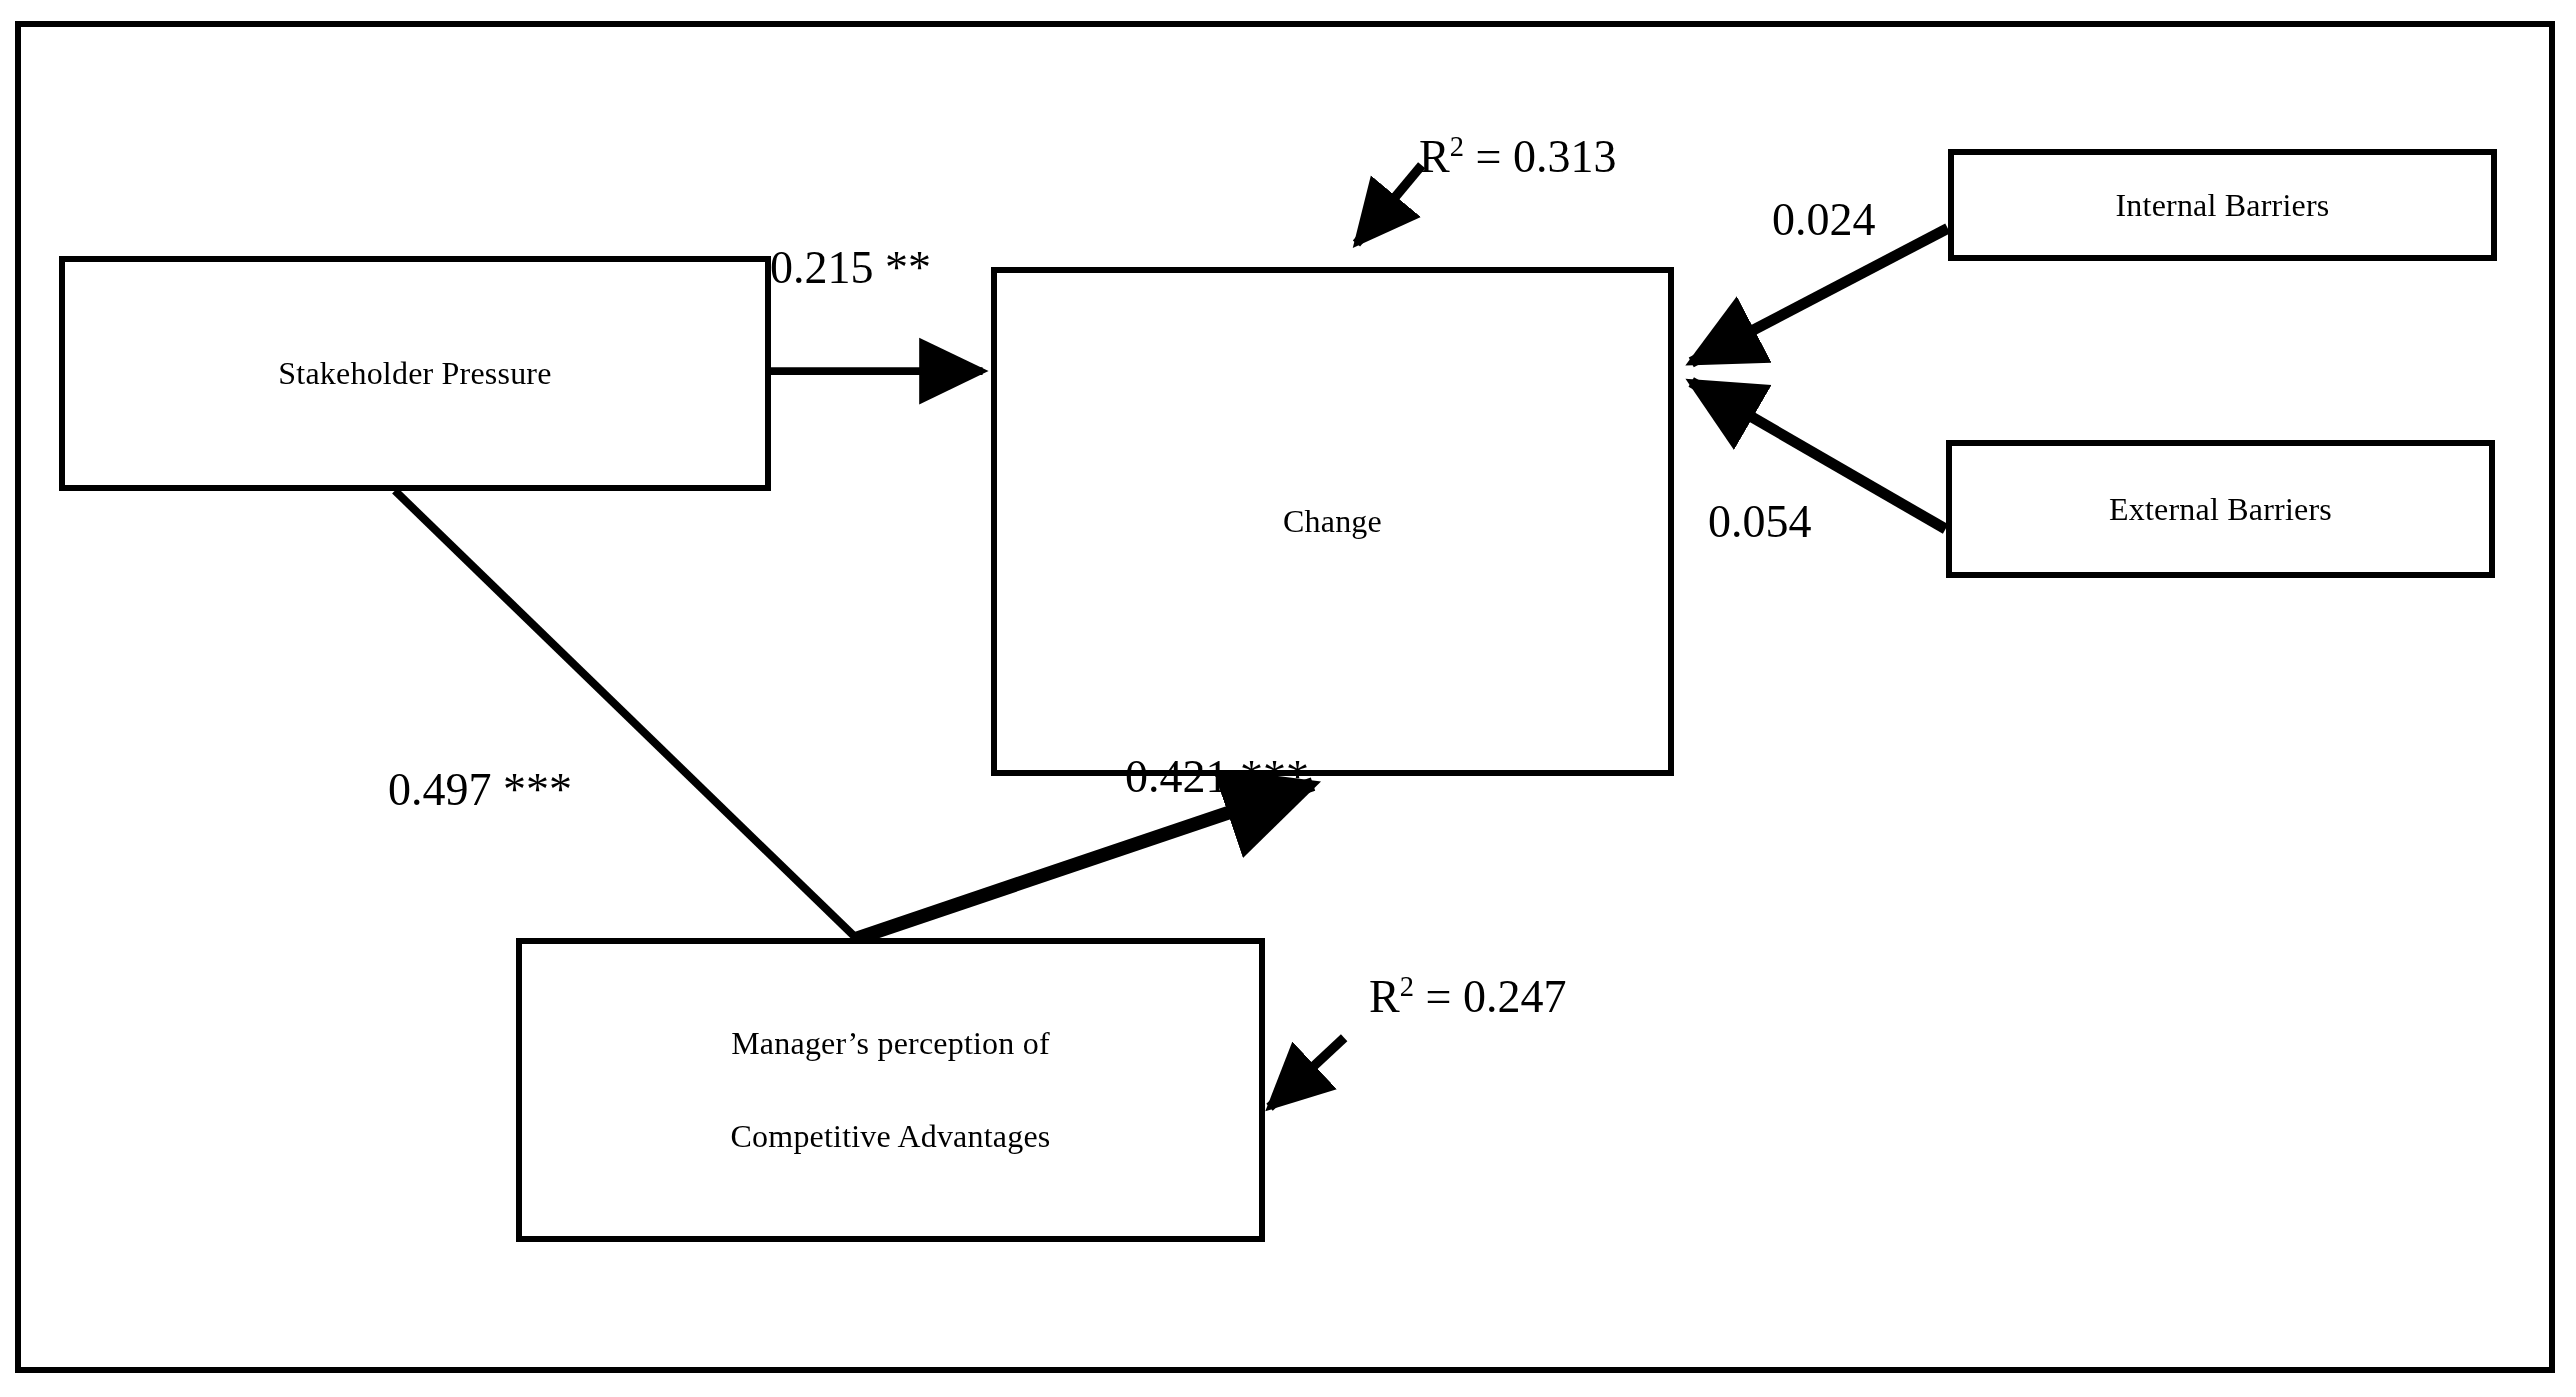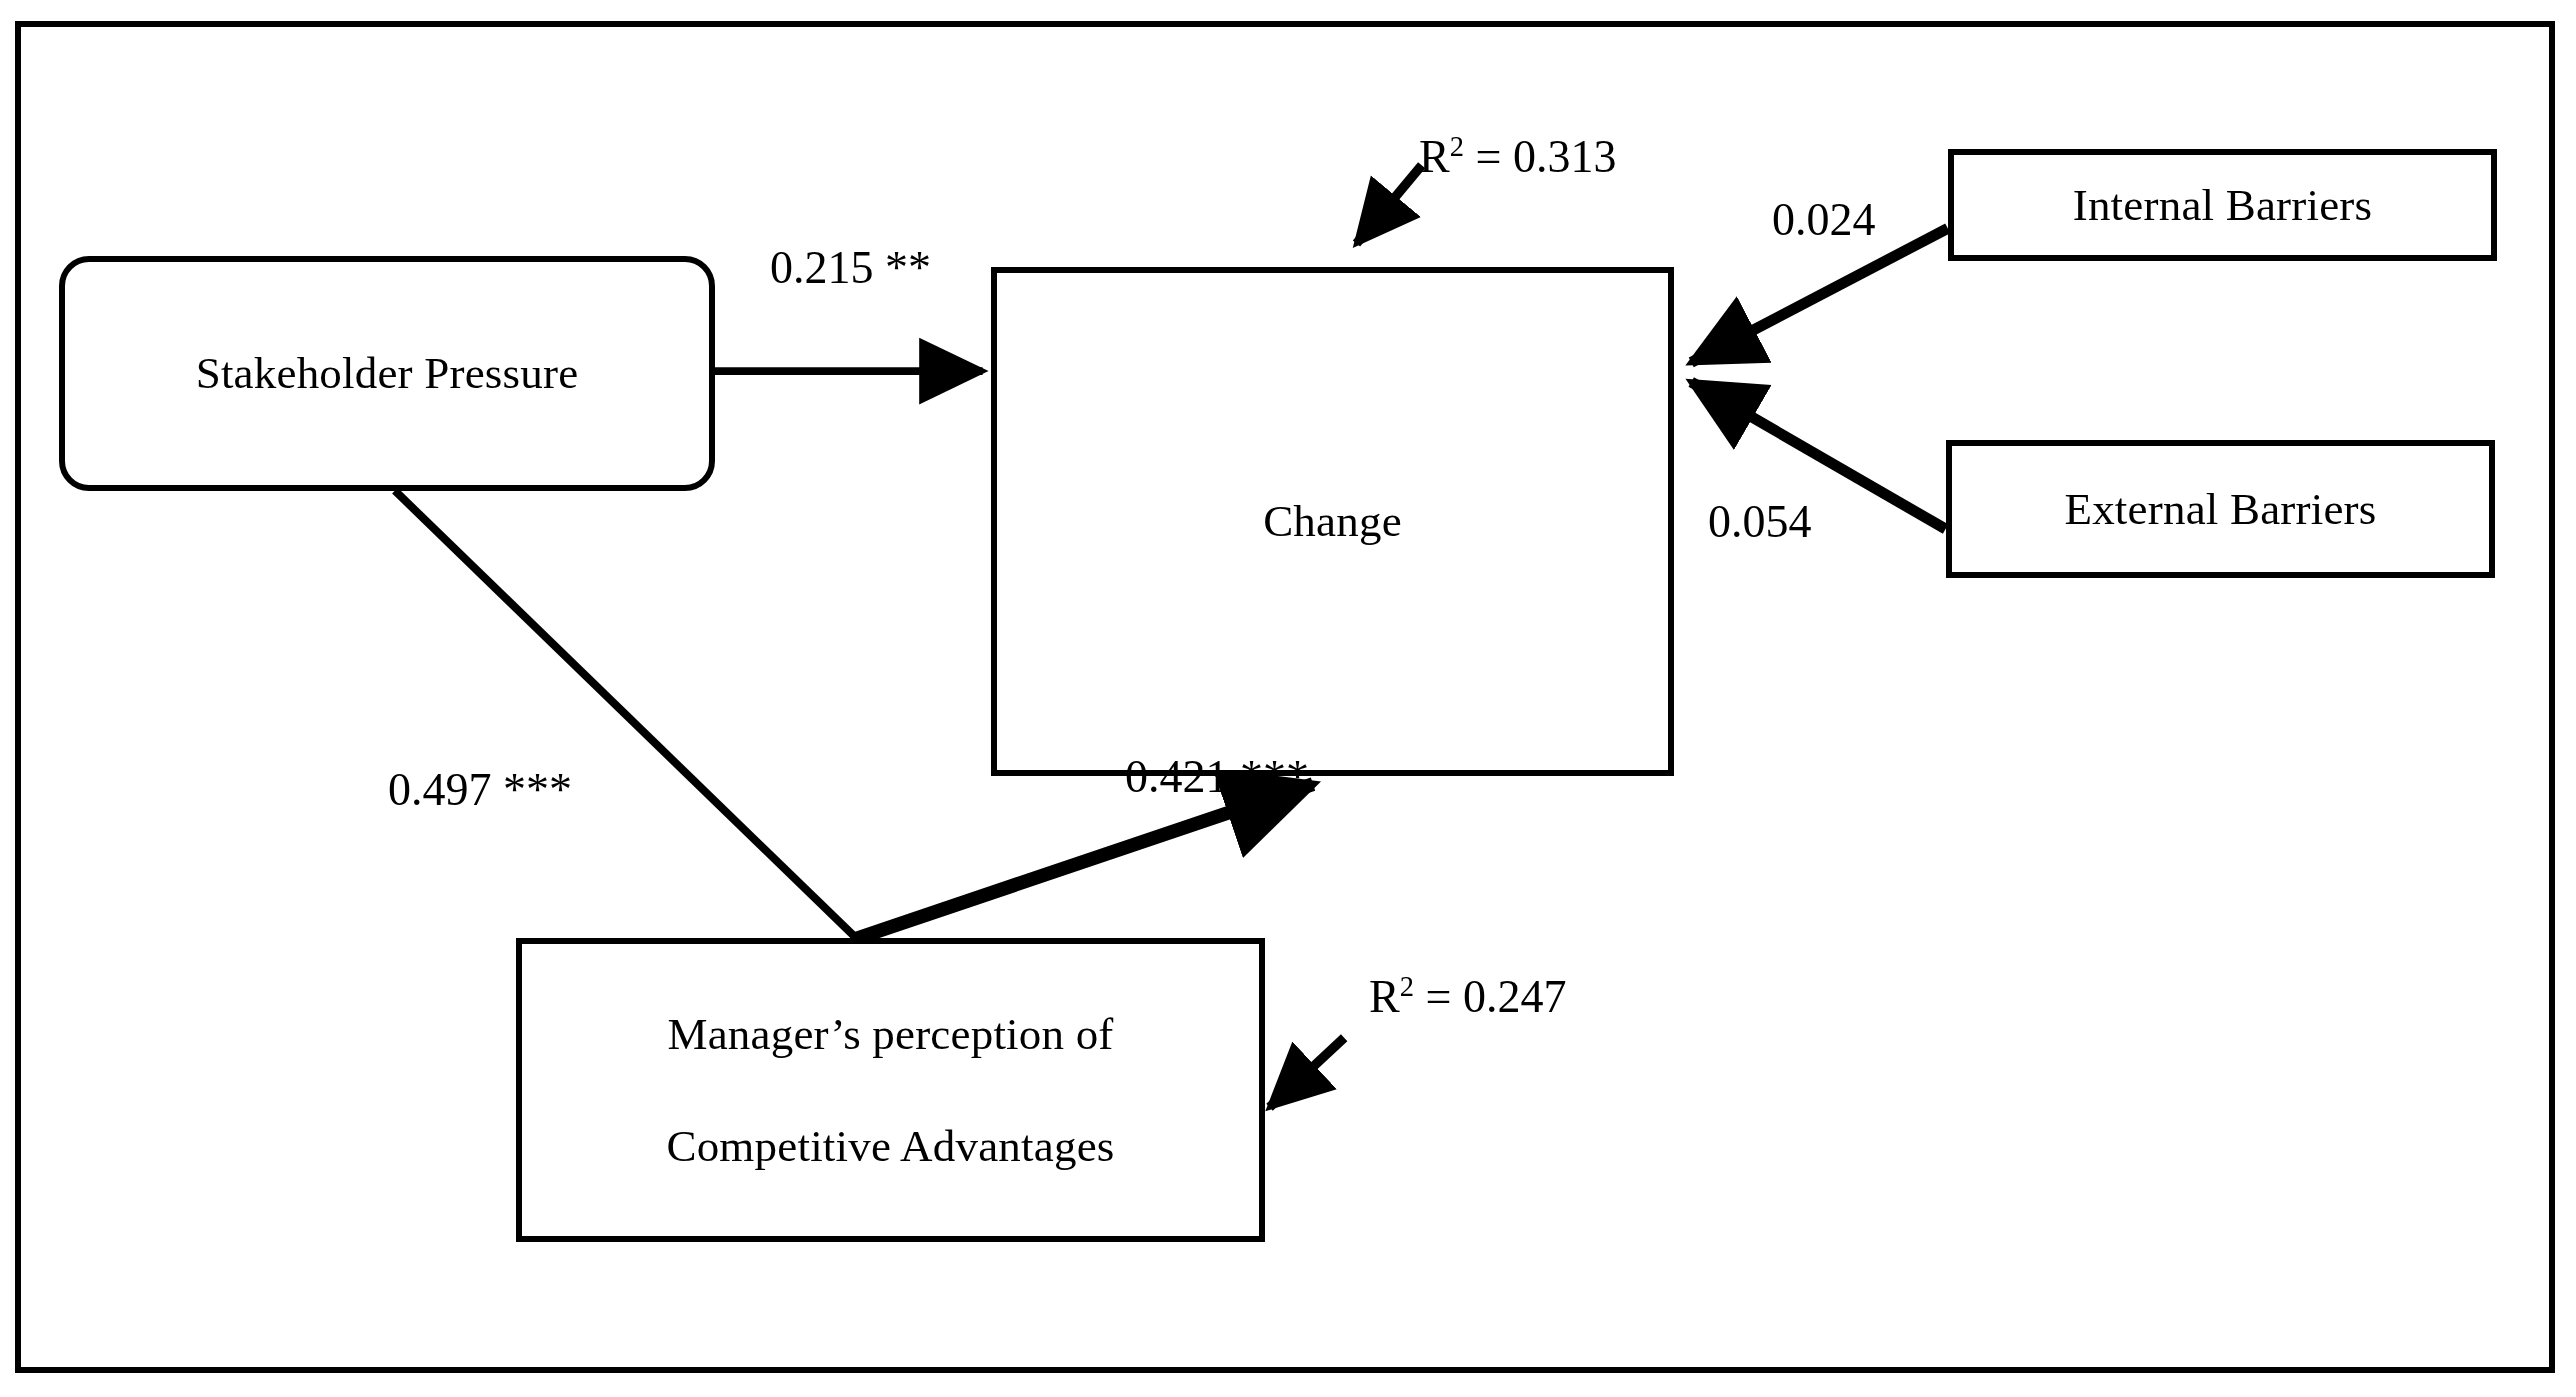--- a/index.html
+++ b/index.html
@@ -43,27 +43,27 @@
     position: absolute;
     border: 6.5px solid #000000;
     box-sizing: border-box;
     background: #ffffff;
     display: flex;
     flex-direction: column;
     align-items: center;
     justify-content: center;
     text-align: center;
     color: #000000;
-    font-size: 45px;
+    font-size: 32px;
     line-height: 1.52;
     letter-spacing: 0.2px;
   }
   .node .line { display: block; white-space: nowrap; }
 
-  #node-stakeholder-pressure { left: 59px;  top: 256px;  width: 656px;  height: 235px; border-radius: 30px; }
+  #node-stakeholder-pressure { left: 59px;  top: 256px;  width: 712px;  height: 235px; }
   #node-pro-environmental-change { left: 991px; top: 267px; width: 683px; height: 509px; }
   #node-internal-barriers { left: 1948px; top: 149px;  width: 549px;  height: 112px; }
   #node-external-barriers { left: 1946px; top: 440px;  width: 549px;  height: 138px; }
   #node-manager-perception { left: 516px;  top: 938px; width: 749px; height: 304px; gap: 44px; }
 
   
   .label {
     position: absolute;
     color: #000000;
     font-size: 46px;

